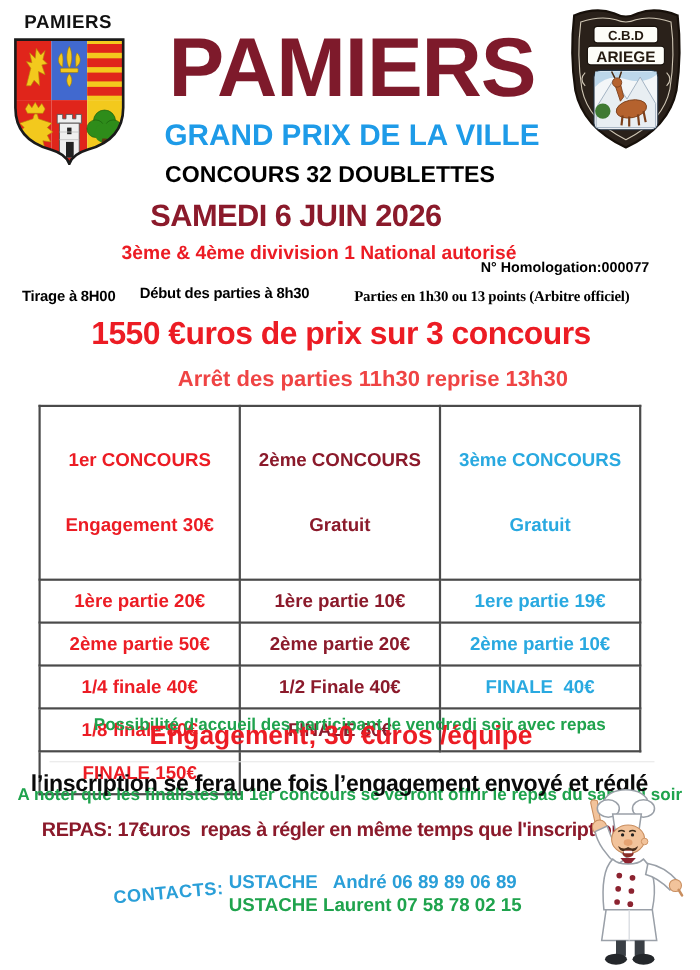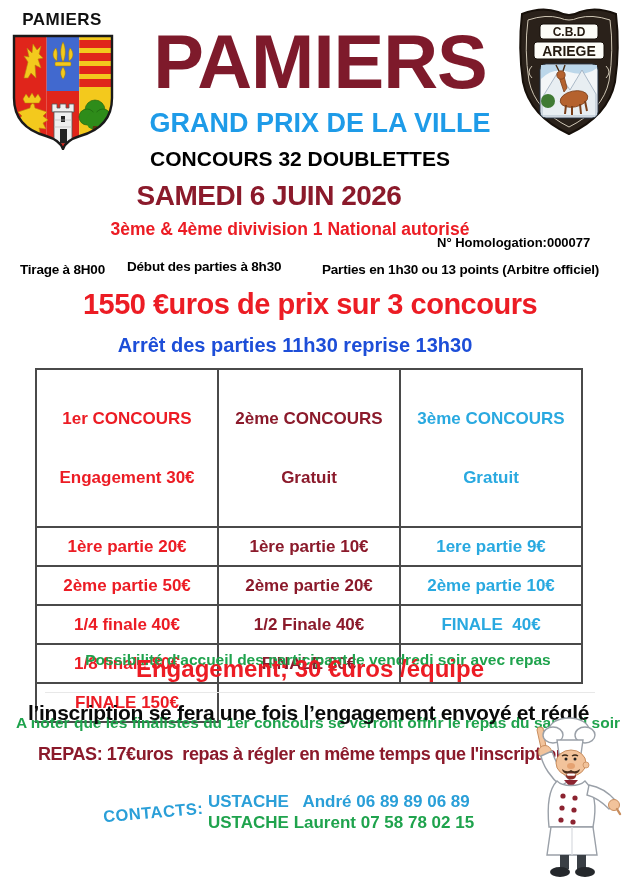--- a/index.html
+++ b/index.html
@@ -13,23 +13,23 @@
   .badge-svg{left:508px;top:4px;}
   .main-title{left:120px;top:24px;width:400px;text-align:center;font-size:76px;line-height:1;color:#7e1a2b;letter-spacing:-1px;}
   .sub-title{left:120px;top:108px;width:400px;text-align:center;font-size:27px;color:#1e9be8;}
   .event-line{left:0;top:147px;width:600px;text-align:center;font-size:21px;color:#000;}
   .date-line{left:44px;top:180px;width:450px;text-align:center;font-size:28px;color:#8b1a2b;letter-spacing:-.5px;}
   .homologation{left:437px;top:187px;font-size:13px;color:#000000;margin-top:48px;}
   .division{left:0;top:219px;width:580px;text-align:center;font-size:17.5px;color:#ec1c24;}
   .sched{font-size:13.5px;color:#000;letter-spacing:-.2px;}
   .sched1{left:20px;top:262px;}
   .sched2{left:127px;top:259px;}
-  .sched3{left:322px;top:262px;}
+  .sched3{left:322px;top:262px;font-family:Liberation Serif, serif;}
   .prize{left:0;top:288px;width:620px;text-align:center;font-size:29px;color:#ec1c24;letter-spacing:-.5px;}
-  .pause{left:0;top:334px;width:590px;text-align:center;font-size:20px;color:#1d4ed8;}
+  .pause{left:0;top:334px;width:590px;text-align:center;font-size:20px;color:#ef4444;padding-left:44px;}
   table.prix{position:absolute;left:35px;top:368px;width:548px;border-collapse:collapse;table-layout:fixed;}
   table.prix td{border:2px solid #4a4a4a;text-align:center;vertical-align:middle;
     font-size:17px;font-weight:bold;white-space:pre-wrap;padding:0;}
   tr.hdr td{height:44px;line-height:1.15;}
   tr.row td{height:37px;}
   td.noborder{border:none !important;}
   .green-lines{left:0;top:607px;width:636px;text-align:center;font-size:15.5px;line-height:21px;color:#1fa34d;white-space:pre-wrap;}
   .engagement{left:0;top:655px;width:620px;text-align:center;font-size:24px;color:#ec1c24;}
   .divider{left:45px;top:692px;width:550px;height:1px;background:#e8e8e8;}
   .inscription{left:28px;top:701px;font-size:21px;color:#0a0a0a;letter-spacing:-.3px;}
@@ -147,21 +147,21 @@
           <div>Gratuit</div>
         </td>
         <td style="color: rgb(41, 169, 224);">
           <div>3ème CONCOURS</div>
           <div>Gratuit</div>
         </td>
       </tr>
       <tr class="row">
         <td style="color: rgb(236, 28, 36); margin-left: 15px;">1ère partie 20€</td>
         <td style="color: rgb(139, 26, 43);">1ère partie 10€</td>
-        <td style="color: rgb(41, 169, 224);">1ere partie 9€</td>
+        <td style="color: rgb(41, 169, 224);">1ere partie 19€</td>
       </tr>
       <tr class="row">
         <td style="color: rgb(236, 28, 36);">2ème partie 50€</td>
         <td style="color: rgb(139, 26, 43); border-radius: 14px;">2ème partie 20€</td>
         <td style="color: rgb(41, 169, 224);">2ème partie 10€</td>
       </tr>
       <tr class="row">
         <td style="color: rgb(236, 28, 36);">1/4 finale 40€</td>
         <td style="color: rgb(139, 26, 43);">1/2 Finale 40€</td>
         <td style="color: rgb(41, 169, 224);">FINALE  40€</td>

